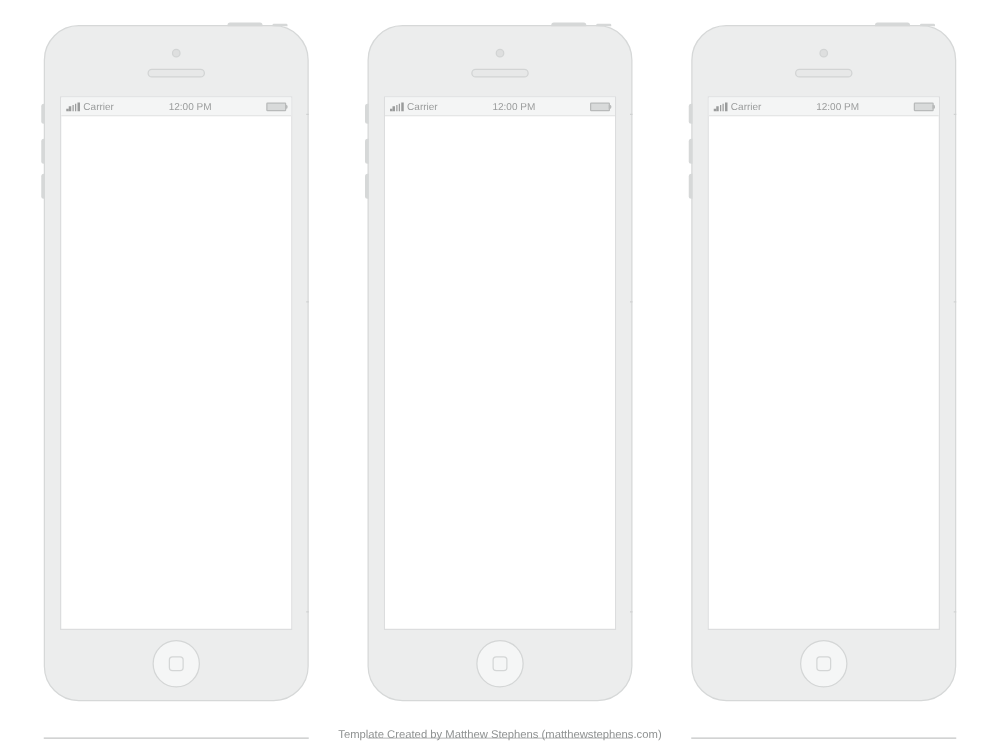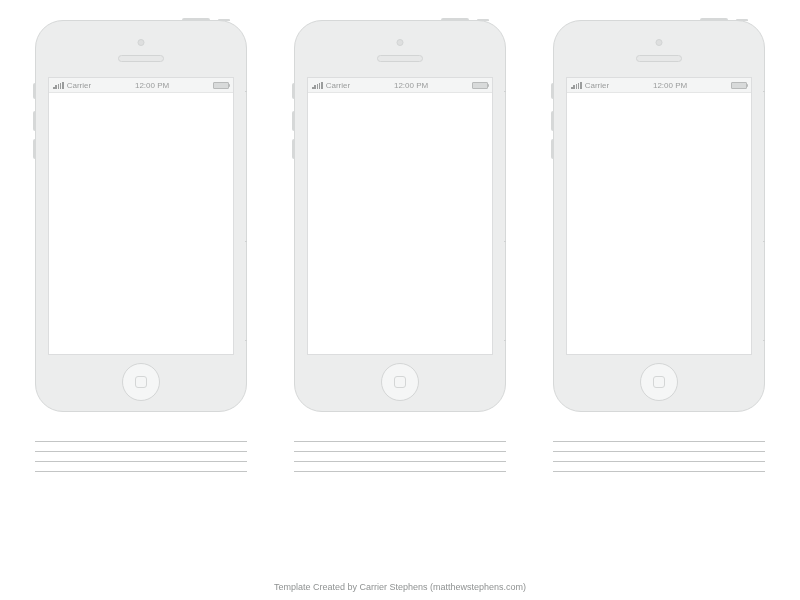--- a/index.html
+++ b/index.html
@@ -17,21 +17,21 @@
     padding: 20px 35px 0 35px;
     gap: 35px;
   }
   .phone-col {
     display: flex;
     flex-direction: column;
     align-items: center;
   }
   .phone {
     width: 212px;
-    height: 392px;
+    height: 541px;
     background: #eceded;
     border: 1.5px solid #d6d8d8;
     border-radius: 28px;
     position: relative;
   }
   
   .btn-power {
     position: absolute;
     top: -3px; right: 36px;
     width: 28px; height: 3px;
@@ -269,13 +269,13 @@
     <div class="notes">
       <div class="note-line"></div>
       <div class="note-line"></div>
       <div class="note-line"></div>
       <div class="note-line"></div>
     </div>
   </div>
 
 </div>
 
-<div class="credit">Template Created by Carrier Stephens (matthewstephens.com)</div>
+<div class="credit">Template Created by Matthew Stephens (matthewstephens.com)</div>
 
 </body></html>

